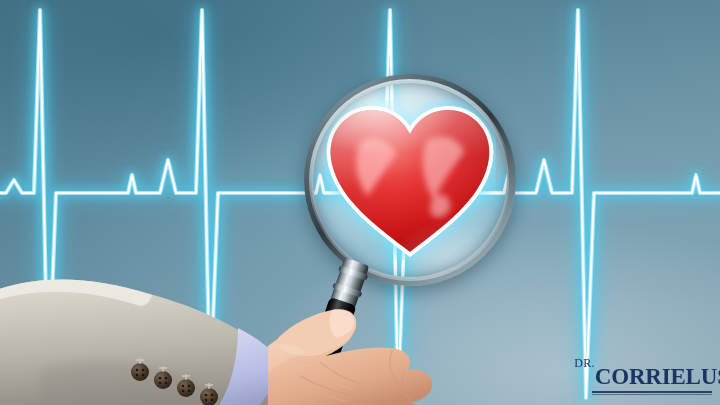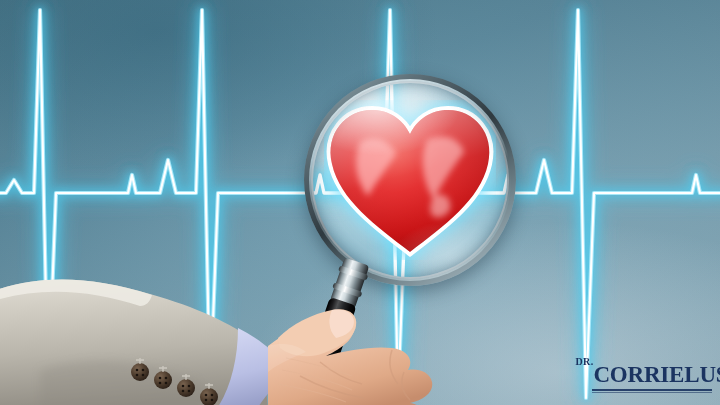--- a/index.html
+++ b/index.html
@@ -157,22 +157,22 @@
   }
   .logo-line {
     display: flex;
     align-items: flex-end;
     justify-content: center;
     line-height: 1;
     white-space: nowrap;
   }
   .logo-dr {
     font-family: "Liberation Serif", serif;
-    font-size: 10px;
-    font-weight: bold;
+    font-size: 12px;
+    font-weight: normal;
     letter-spacing: 0.3px;
     margin-right: 0px;
     margin-bottom: 19px;
     color: #1b3461;
   }
   .logo-name {
     font-family: "Liberation Serif", serif;
     font-size: 23px;
     font-weight: bold;
     letter-spacing: -0.2px;

